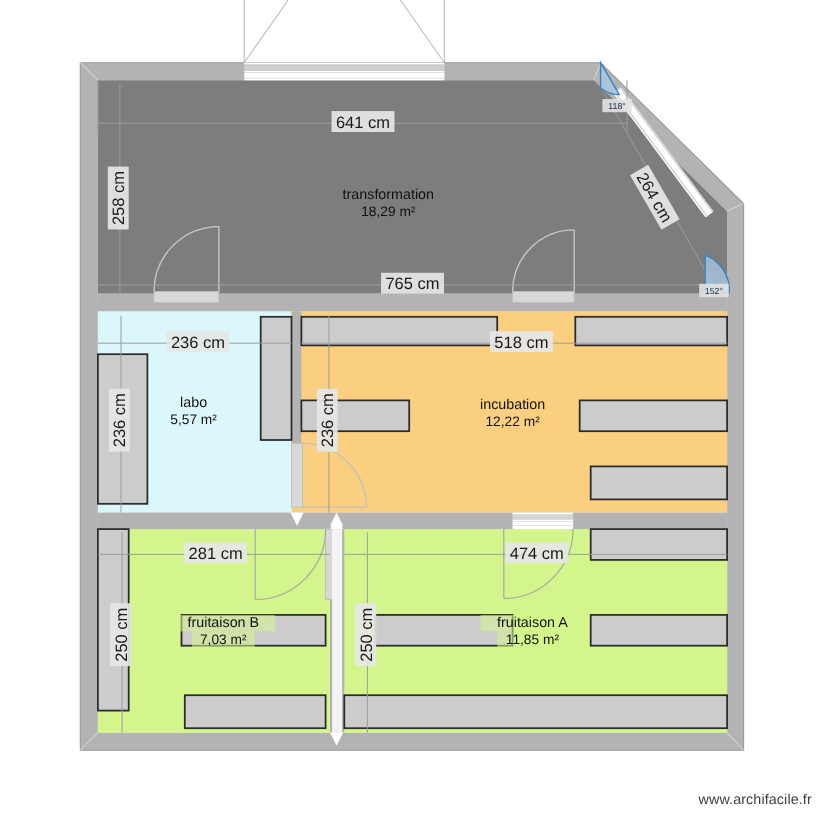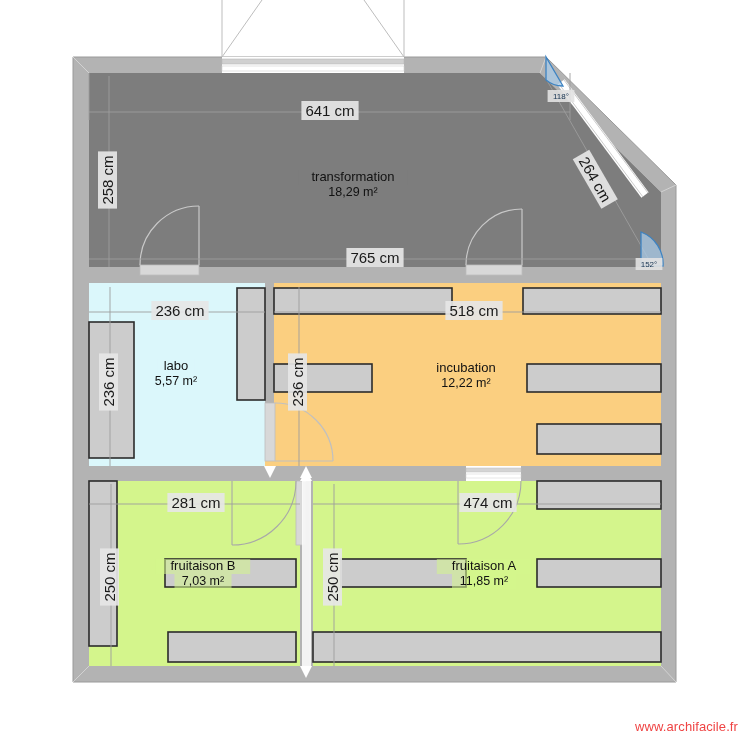--- a/index.html
+++ b/index.html
@@ -32,21 +32,21 @@
     font-family:"Liberation Sans", sans-serif;
     font-size:8px;
     fill:#14314f;
     text-anchor:middle;
   }
   .watermark{
     position:absolute;
     right:12px;bottom:16px;
     font-family:"Liberation Sans", sans-serif;
     font-size:13px;
-    color:#ef4444;
+    color:#404040;
     letter-spacing:0.1px;
   }
 </style>
 </head>
 <body>
 
 <div id="plan-root">
 
 <svg id="plan-svg" width="750" height="750" viewBox="0 0 750 750">
 

